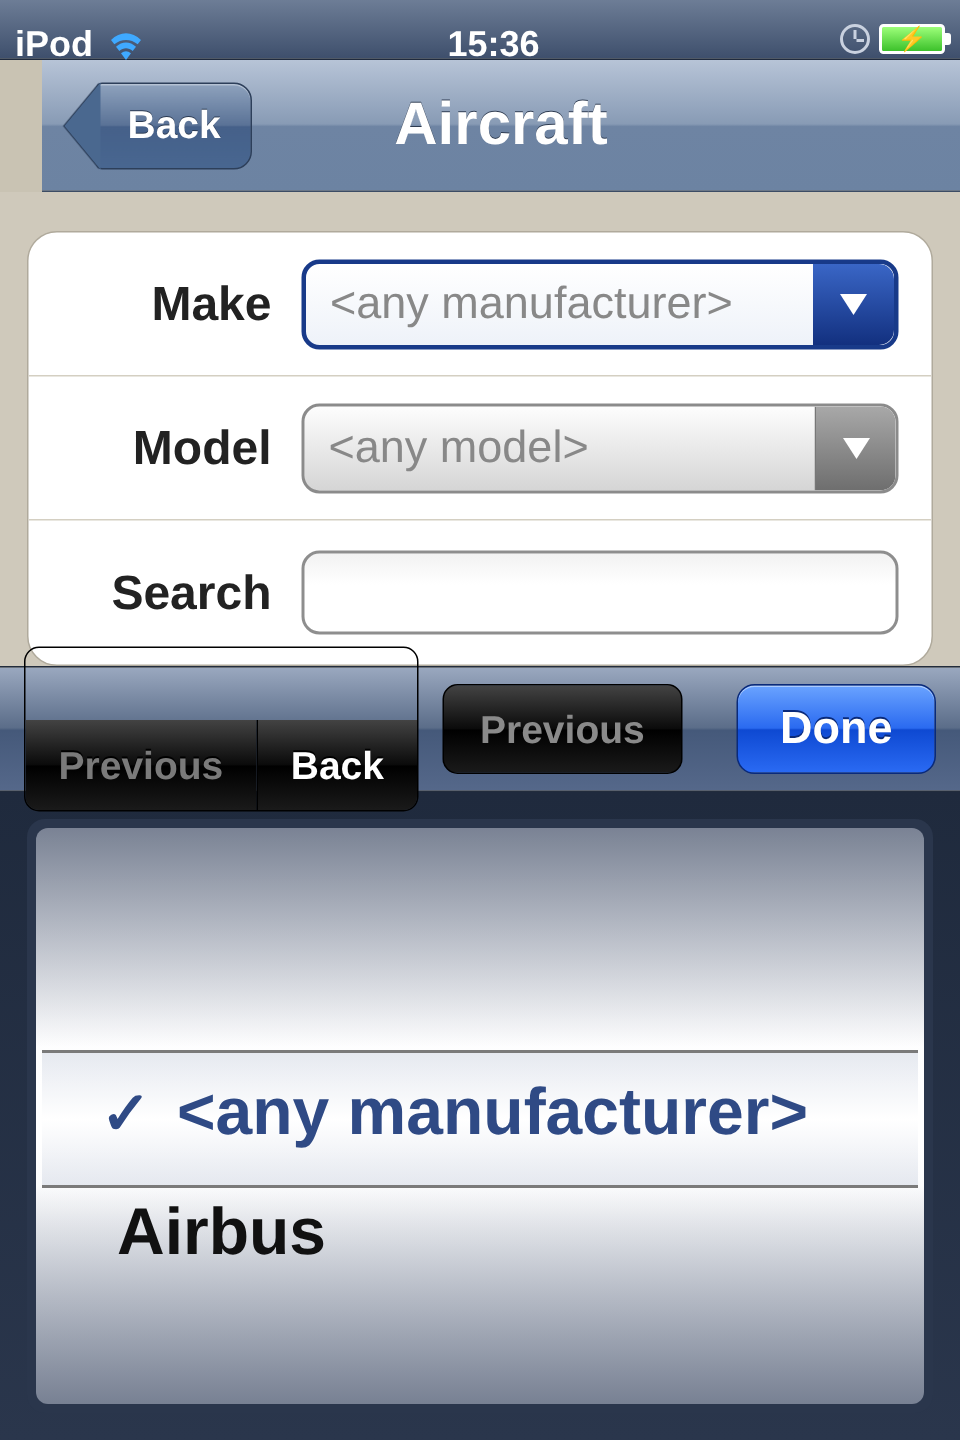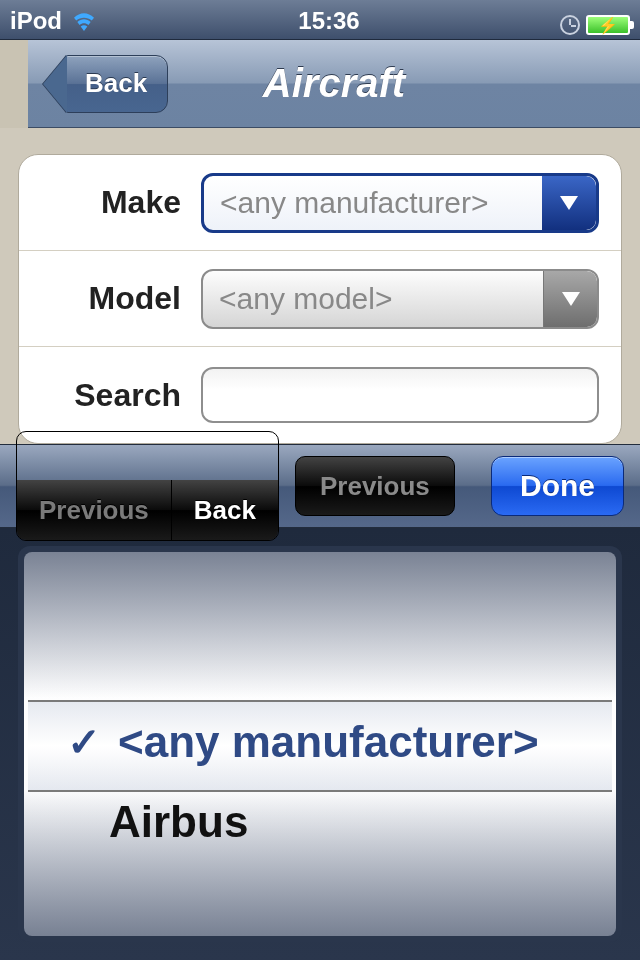--- a/index.html
+++ b/index.html
@@ -3,22 +3,22 @@
 <meta charset="utf-8">
 <style>
   * { box-sizing: border-box; margin: 0; padding: 0; }
   html, body { width: 640px; height: 960px; font-family: -apple-system, Helvetica, Arial, sans-serif; overflow: hidden; }
   body { background: #c9c3b3; }
 
   
   .status-bar {
     height: 40px;
     background: linear-gradient(#6d7d96, #3e4f6c);
-    display: flex; align-items: flex-end; justify-content: space-between;
-    padding: 4px 10px; color: #fff; font-weight: bold; font-size: 24px;
+    display: flex; align-items: flex-start; justify-content: space-between;
+    padding: 16px 10px; color: #fff; font-weight: bold; font-size: 24px;
     border-bottom: 1px solid #1f2a3d;
   }
   .status-left { display:flex; align-items:center; gap:8px; }
   .wifi svg { width:28px; height:20px; fill:#3fa9ff; display:block; }
   .status-right { display:flex; align-items:center; gap:6px; }
   .clock-icon { width:20px; height:20px; border-radius:50%; border:2px solid #c9d1df; position:relative; }
   .clock-icon::before { content:""; position:absolute; width:2px; height:6px; background:#c9d1df; top:2px; left:50%; transform:translateX(-50%);}
   .clock-icon::after  { content:""; position:absolute; width:5px; height:2px; background:#c9d1df; top:8px; left:9px;}
   .battery { width:44px; height:20px; border:2px solid #fff; border-radius:3px; position:relative; background:linear-gradient(#9dff7a,#3cc12b); }
   .battery::after{ content:""; position:absolute; right:-6px; top:4px; width:4px; height:8px; background:#fff; border-radius:0 2px 2px 0;}
@@ -31,21 +31,20 @@
     border-bottom: 1px solid #3c4c64;
     display:flex; align-items:center; justify-content:space-between; padding:0 14px;
     position:relative;
     margin-left:28px;
   }
   .nav-title {
     position:absolute; left:0; right:0; text-align:center;
     font-size: 40px; font-weight: bold; color:#fff;
     text-shadow: 0 -1px 0 #2e3b50;
     pointer-events: none;
-    font-style: italic;
   }
   .nav-btn {
     height: 58px; padding: 0 20px;
     background: linear-gradient(#8ea2bd, #5a7296 49%, #456089 51%, #486690);
     border: 1px solid #2d3f5a; border-radius: 12px;
     color:#fff; font-size:26px; font-weight:bold;
     text-shadow: 0 -1px 0 #2a3950;
     box-shadow: inset 0 1px 0 rgba(255,255,255,.35);
     display:flex; align-items:center; justify-content:center;
     position:relative; z-index:1;
@@ -171,21 +170,21 @@
   .picker-row { height:80px; display:flex; align-items:center; padding-left:40px; gap:14px; font-size:44px; font-weight:bold;}
   .picker-sel-band {
     position:absolute; left:4px; right:4px; top:148px; height:92px;
     border-top:2px solid #7a7a7a; border-bottom:2px solid #7a7a7a;
     background: linear-gradient(rgba(210,216,228,.55), rgba(255,255,255,.2) 50%, rgba(210,216,228,.55));
     pointer-events:none;
   }
   .picker-rows { position:absolute; left:0; right:0; top:150px;}
   .row-selected { color:#2f4a85; }
   .check { color:#2f4a85; font-size:40px; width:40px; text-align:center;}
-  .row-other { color:#111; padding-left: 85px; align-items: center; }
+  .row-other { color:#111; padding-left: 54px; align-items: center; }
 </style>
 </head>
 <body>
 
 <div class="status-bar">
   <div class="status-left">
     <span>iPod</span>
     <span class="wifi">
       <svg viewBox="0 0 24 18">
           <path d="M12 18l-3-4c1-.8 2-1.2 3-1.2s2 .4 3 1.2l-3 4zm-6-8c1.8-1.6 3.9-2.5 6-2.5s4.2.9 6 2.5l-2 2.6c-1.2-1-2.6-1.6-4-1.6s-2.8.6-4 1.6L6 10zm-3-4C5.7 3.4 8.8 2 12 2s6.3 1.4 9 4l-2 2.6C16.9 6.8 14.5 6 12 6s-4.9.8-7 2.6L3 6z"></path>

